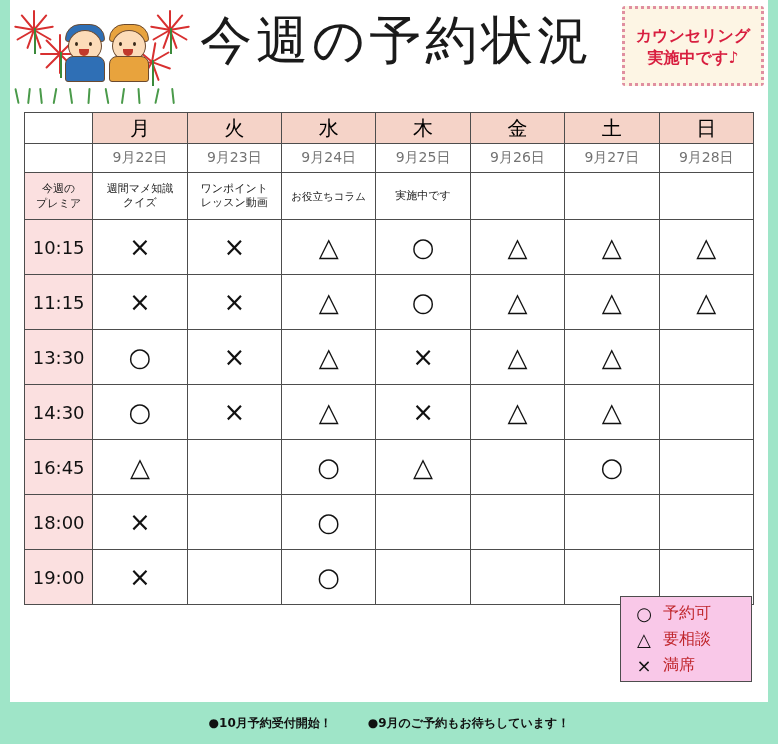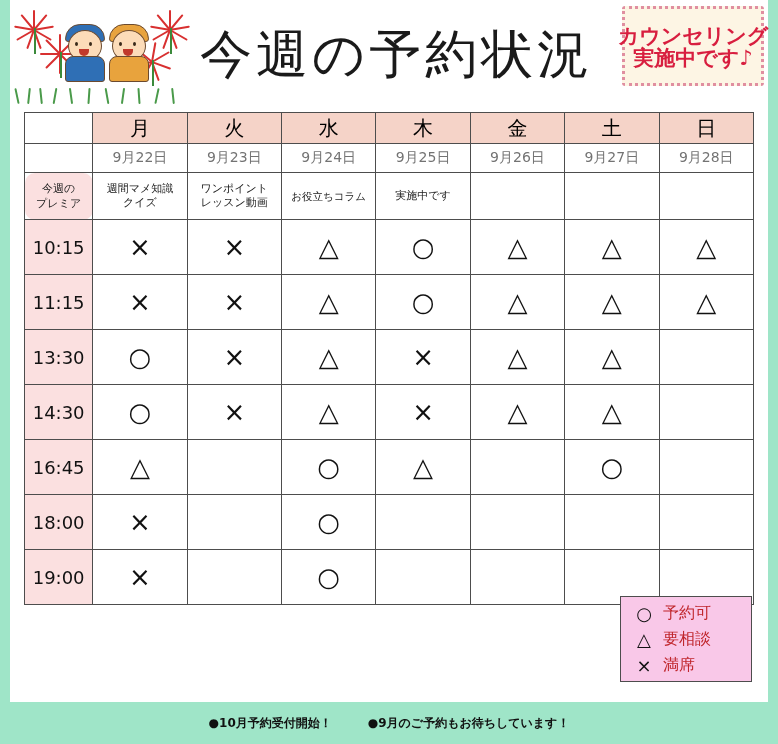--- a/index.html
+++ b/index.html
@@ -40,21 +40,21 @@
   }
 
   
   .header {
     position: relative;
     height: 108px;
   }
   .title {
     position: absolute;
     left: 190px;
-    top: 20px;
+    top: 6px;
     font-size: 52px;
     letter-spacing: 4px;
     color: #1a1a1a;
     font-family: "DejaVu Sans", sans-serif;
     font-weight: normal;
     white-space: nowrap;
   }
   
   .deco {
     position: absolute;
@@ -177,21 +177,21 @@
     box-sizing: border-box;
     display: flex;
     flex-direction: column;
     align-items: center;
     justify-content: center;
     padding-top: 2px;
   }
   .badge div {
     color: #d81e3f;
     font-weight: bold;
-    font-size: 21px;
+    font-size: 16px;
     line-height: 22px;
     white-space: nowrap;
     font-family: "DejaVu Sans", sans-serif;
   }
 
   
   table.sched {
     position: absolute;
     left: 14px;
     top: 112px;
@@ -227,21 +227,20 @@
   tr.premia td {
     height: 46px;
     font-size: 11px;
     line-height: 14px;
     color: #1a1a1a;
   }
   tr.premia td.label {
     font-size: 11px;
     line-height: 15px;
     background: #fbe0e0;
-    border-radius: 10px;
   }
   tr.premia td.small { font-size: 10.5px; }
 
   tr.slot td { height: 54px; }
   tr.slot td.time {
     background: #fbe0e0;
     font-size: 18px;
     color: #111;
   }
   td.mark { font-size: 26px; color: #111; }

